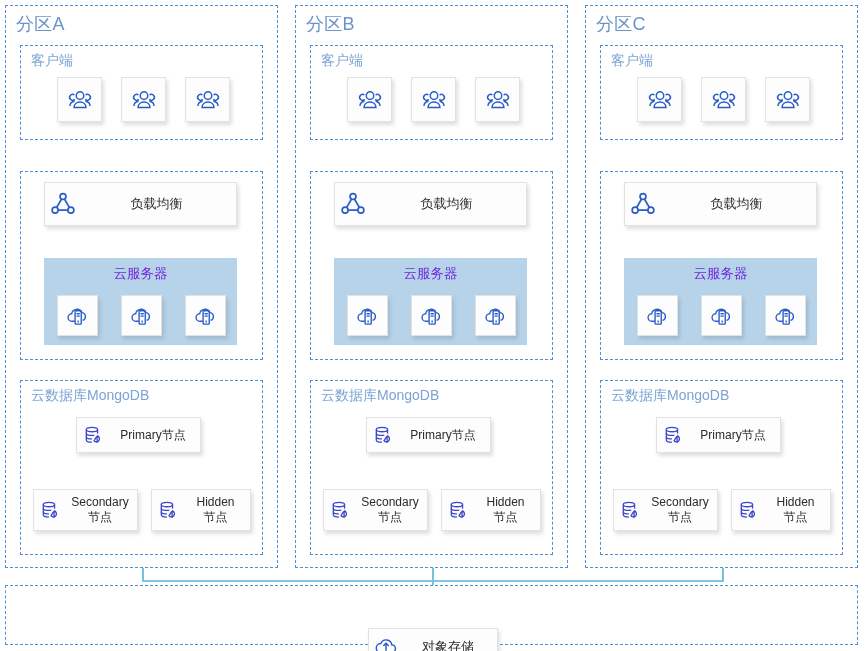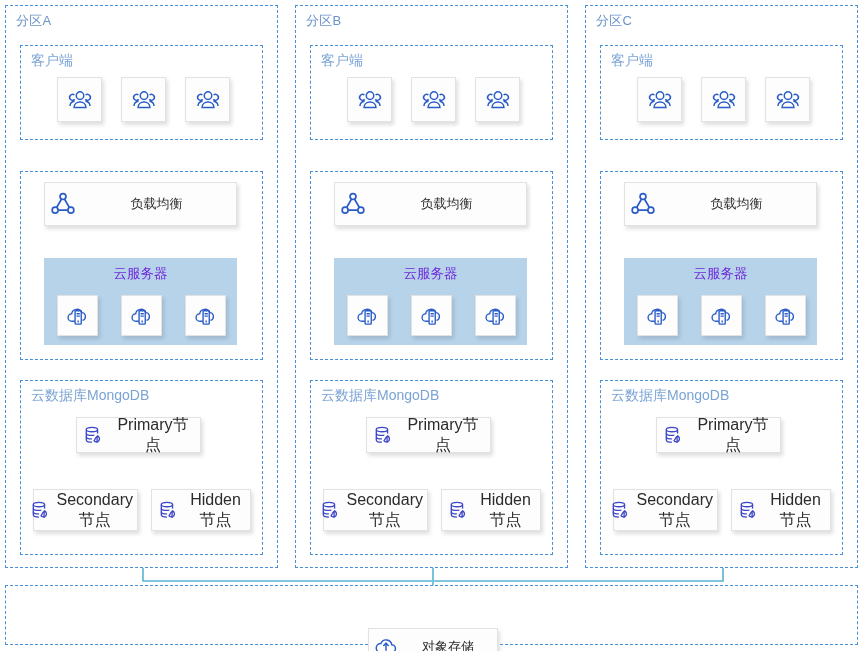--- a/index.html
+++ b/index.html
@@ -25,21 +25,21 @@
 
   
   .partition {
     border: 1px dashed #4a90d9;
     background: #ffffff;
   }
   .partition-label {
     position: absolute;
     top: 6px;
     left: 10px;
-    font-size: 13px;
+    font-size: 18px;
     color: #6b93c9;
     letter-spacing: .2px;
     white-space: nowrap;
   }
 
   
   .group {
     border: 1px dashed #4a90d9;
     background: #ffffff;
   }
@@ -68,21 +68,21 @@
   .card-text {
     font-size: 13px;
     color: #2b2b2b;
     line-height: 1.25;
     text-align: center;
     flex: 1;
     padding: 0 4px;
     white-space: pre-line;
   }
   .card-text.small {
-    font-size: 16px;
+    font-size: 12px;
   }
   .icon-slot {
     flex: 0 0 auto;
     display: flex;
     align-items: center;
     justify-content: center;
   }
 
   
   .cloudserver-band {

